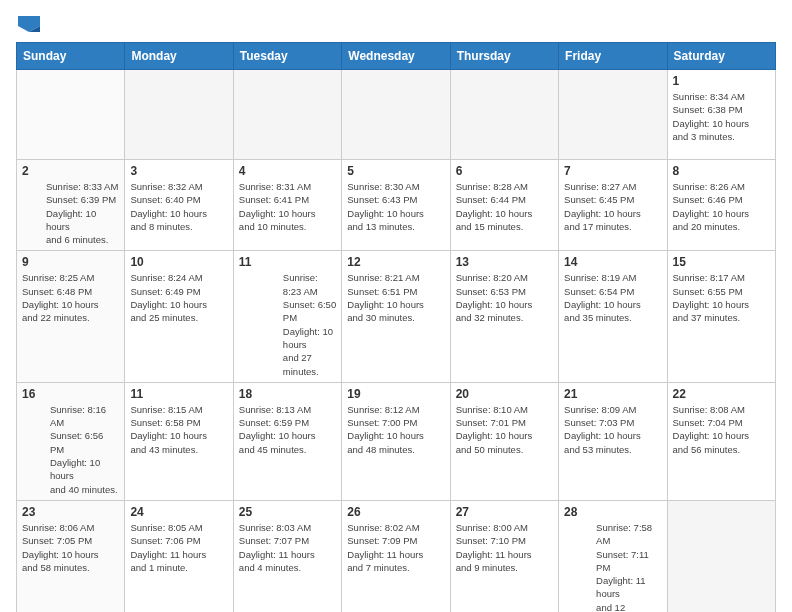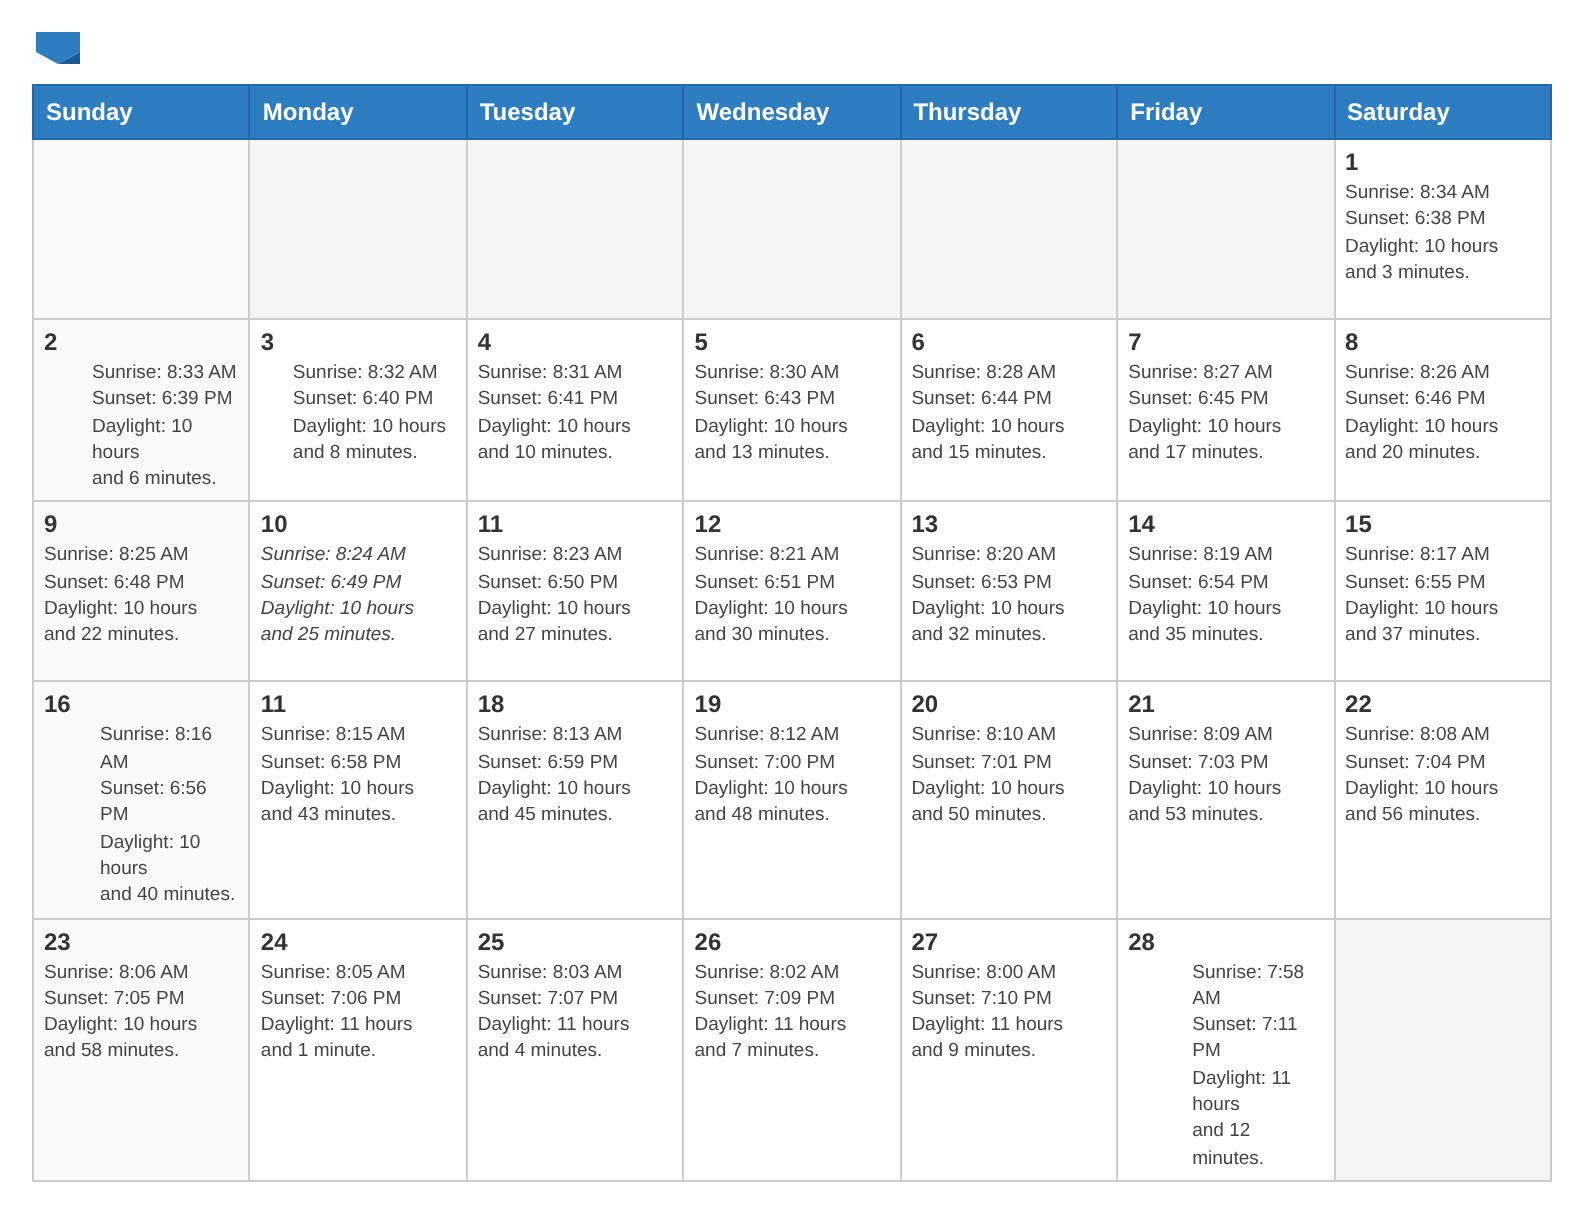--- a/index.html
+++ b/index.html
@@ -140,21 +140,21 @@
       <tr>
         <td>
           <span class="day-number">2</span>
           <div class="day-info" style="white-space: pre-line; margin-left: 24px;">Sunrise: 8:33 AM
 Sunset: 6:39 PM
 Daylight: 10 hours
 and 6 minutes.</div>
         </td>
         <td>
           <span class="day-number">3</span>
-          <div class="day-info" style="white-space: pre-line; margin-left: 16px;">Sunrise: 8:32 AM
+          <div class="day-info" style="white-space: pre-line;">Sunrise: 8:32 AM
 Sunset: 6:40 PM
 Daylight: 10 hours
 and 8 minutes.</div>
         </td>
         <td>
           <span class="day-number">4</span>
           <div class="day-info" style="white-space: pre-line;">Sunrise: 8:31 AM
 Sunset: 6:41 PM
 Daylight: 10 hours
 and 10 minutes.</div>
@@ -191,28 +191,28 @@
       <tr>
         <td>
           <span class="day-number">9</span>
           <div class="day-info" style="white-space: pre-line;">Sunrise: 8:25 AM
 Sunset: 6:48 PM
 Daylight: 10 hours
 and 22 minutes.</div>
         </td>
         <td>
           <span class="day-number">10</span>
-          <div class="day-info" style="white-space: pre-line; font-style: italic;">Sunrise: 8:24 AM
+          <div class="day-info" style="white-space: pre-line;">Sunrise: 8:24 AM
 Sunset: 6:49 PM
 Daylight: 10 hours
 and 25 minutes.</div>
         </td>
         <td>
           <span class="day-number">11</span>
-          <div class="day-info" style="white-space: pre-line;">Sunrise: 8:23 AM
+          <div class="day-info" style="white-space: pre-line; margin-left: 44px;">Sunrise: 8:23 AM
 Sunset: 6:50 PM
 Daylight: 10 hours
 and 27 minutes.</div>
         </td>
         <td>
           <span class="day-number">12</span>
           <div class="day-info" style="white-space: pre-line;">Sunrise: 8:21 AM
 Sunset: 6:51 PM
 Daylight: 10 hours
 and 30 minutes.</div>

